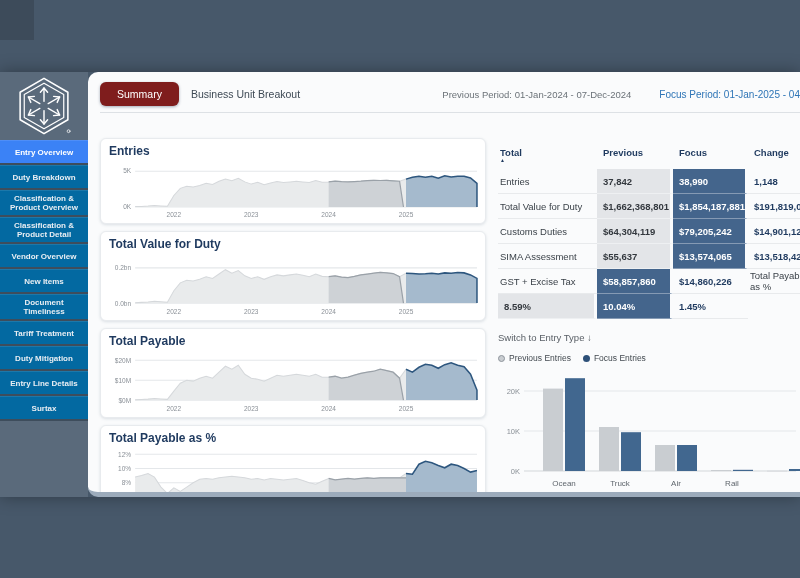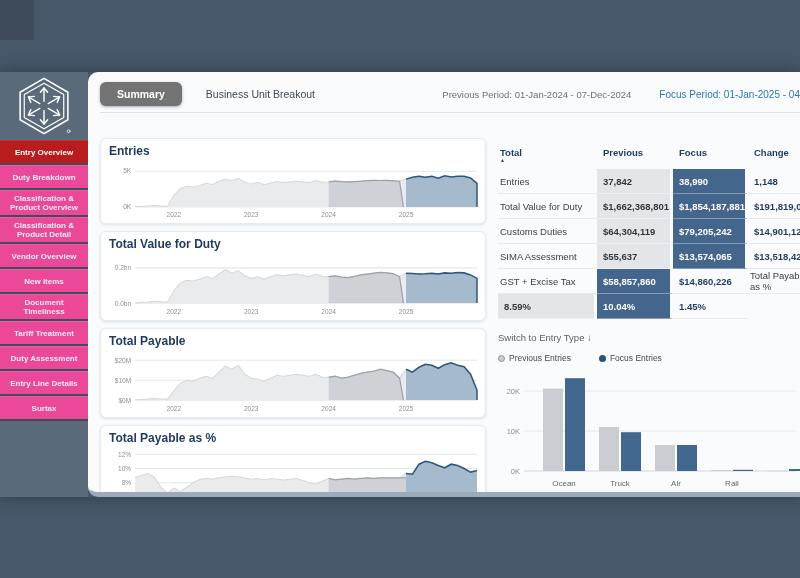--- a/index.html
+++ b/index.html
@@ -10,34 +10,34 @@
   }
   .corner-block{position:absolute;left:0;top:0;width:34px;height:40px;background:#3d4b5a;}
   .dashboard{position:absolute;left:0;top:72px;width:800px;height:425px;display:flex;
     box-shadow:0 0 16px rgba(0,0,0,.35);}
   
   .sidebar{width:88px;flex:0 0 88px;background:#5a6a7b;display:flex;flex-direction:column;}
   .logo-wrap{height:68px;display:flex;align-items:center;justify-content:center;}
   .logo-wrap svg{width:60px;height:60px;}
   .nav{display:flex;flex-direction:column;}
   .nav-item{
-    background:#ec4899;color:#e9eef3;font-size:8px;line-height:9px;font-weight:600;
+    background:#0369a1;color:#e9eef3;font-size:8px;line-height:9px;font-weight:600;
     text-align:center;display:flex;align-items:center;justify-content:center;
     padding:3px 3px;min-height:16px;border-top:1px solid rgba(255,255,255,.10);
     border-bottom:2px solid #3e4d5c;cursor:pointer;
   }
-  .nav-item.active{background:#b91c1c;color:#ffffff;}
+  .nav-item.active{background:#3b82f6;color:#ffffff;}
   
   .panel{flex:1;background:#fafbfc;border-radius:10px 0 0 10px;position:relative;
     padding:0 0 0 12px;box-sizing:border-box;overflow:hidden;border-bottom:5px solid #9cabbb;}
   .header-row{height:41px;display:flex;align-items:center;border-bottom:1px solid #dde1e5;
     padding-top:4px;box-sizing:border-box;}
   .tabs{display:flex;align-items:center;}
-  .tab{font-size:10.5px;color:#3e4a55;padding:6px 24px;cursor:pointer;white-space:nowrap;}
-  .tab.active{background:#737373;color:#fff;font-weight:700;border-radius:6px;
+  .tab{font-size:10.5px;color:#3e4a55;padding:6px 12px;cursor:pointer;white-space:nowrap;}
+  .tab.active{background:#7f1d1d;color:#fff;font-weight:400;border-radius:6px;
     padding:6px 17px;box-shadow:0 1px 3px rgba(30,50,80,.4);}
   .periods{margin-left:auto;display:flex;gap:28px;white-space:nowrap;overflow:hidden;align-items:center;}
   .period-prev{font-size:9.5px;color:#6b7278;flex-shrink:0;margin-left:40px;}
   .period-focus{font-size:10px;color:#2e75b6;flex-shrink:0;}
   .content{display:flex;gap:12px;padding-top:0;margin-top:24px;}
   .left-col{width:386px;flex:0 0 386px;padding-top:1px;}
   .right-col{flex:1;min-width:0;overflow:hidden;padding-top:8px;}
   
   .card{background:#fff;border:1px solid #e8ebee;border-radius:6px;margin-top:0;margin-bottom:7px;
     box-shadow:0 1px 3px rgba(80,100,120,.18);padding:5px 4px 2px 8px;box-sizing:border-box;}
@@ -50,21 +50,21 @@
   .th.num{padding-left:6px;}
   .cell{font-size:9.5px;display:flex;align-items:center;height:25px;box-sizing:border-box;}
   .cell.label{color:#3b4249;border-bottom:1px solid #e8eaec;padding-left:2px;}
   .cell.prev{background:#e3e5e8;color:#33383e;font-weight:600;padding-left:6px;
     border-right:3px solid #fafbfc;border-bottom:1px solid #eef0f2;}
   .cell.focus{background:#44658c;color:#fff;font-weight:700;padding-left:6px;
     border-right:3px solid #fafbfc;border-bottom:1px solid rgba(255,255,255,.35);}
   .cell.change{color:#1f3a5f;font-weight:700;padding-left:6px;border-bottom:1px solid #e8eaec;white-space:nowrap;}
   
   .bar-title{margin-top:13px;font-size:9.5px;color:#595f66;cursor:pointer;}
-  .legend{margin-top:10px;display:flex;gap:28px;align-items:center;}
+  .legend{margin-top:10px;display:flex;gap:12px;align-items:center;}
   .legend-item{display:flex;align-items:center;gap:4px;font-size:8.5px;color:#42494f;cursor:pointer;}
   .dot{width:7px;height:7px;border-radius:50%;display:inline-block;}
   .dot.prev{background:#c9cdd1;border:1.5px solid #8d949b;box-sizing:border-box;}
   .dot.focus{background:#2d5078;}
   #barChart{margin-top:4px;width:100%;}
 </style>
 </head>
 <body>
 
 <div class="corner-block"></div>
@@ -96,21 +96,21 @@
     </div>
     <nav class="nav" id="nav">
         <div class="nav-item active">Entry Overview</div>
         <div class="nav-item">Duty Breakdown</div>
         <div class="nav-item">Classification &amp; Product Overview</div>
         <div class="nav-item">Classification &amp; Product Detail</div>
         <div class="nav-item">Vendor Overview</div>
         <div class="nav-item">New Items</div>
         <div class="nav-item">Document Timeliness</div>
         <div class="nav-item">Tariff Treatment</div>
-        <div class="nav-item">Duty Assessment</div>
+        <div class="nav-item">Duty Mitigation</div>
         <div class="nav-item">Entry Line Details</div>
         <div class="nav-item">Surtax</div>
       </nav>
   </aside>
 
   <main class="panel">
     <div class="header-row">
       <div class="tabs" id="tabs">
           <div class="tab active">Summary</div>
           <div class="tab">Business Unit Breakout</div>

